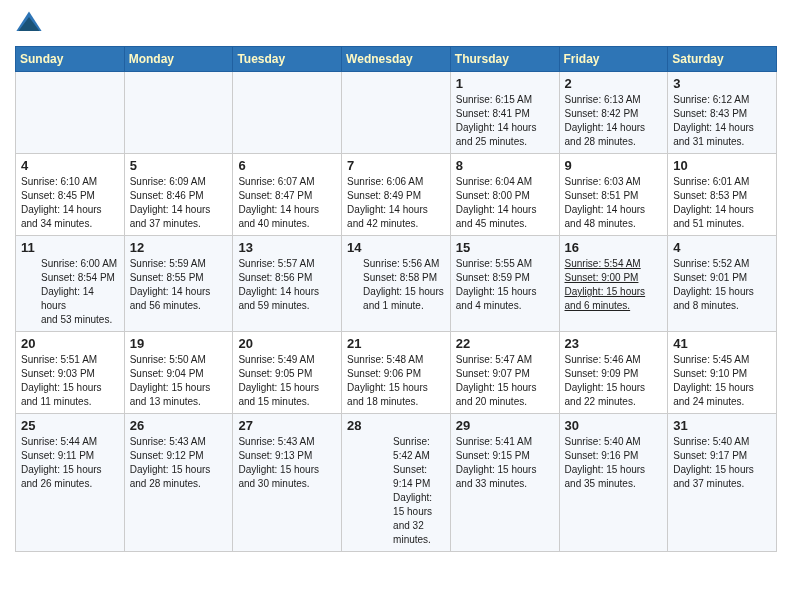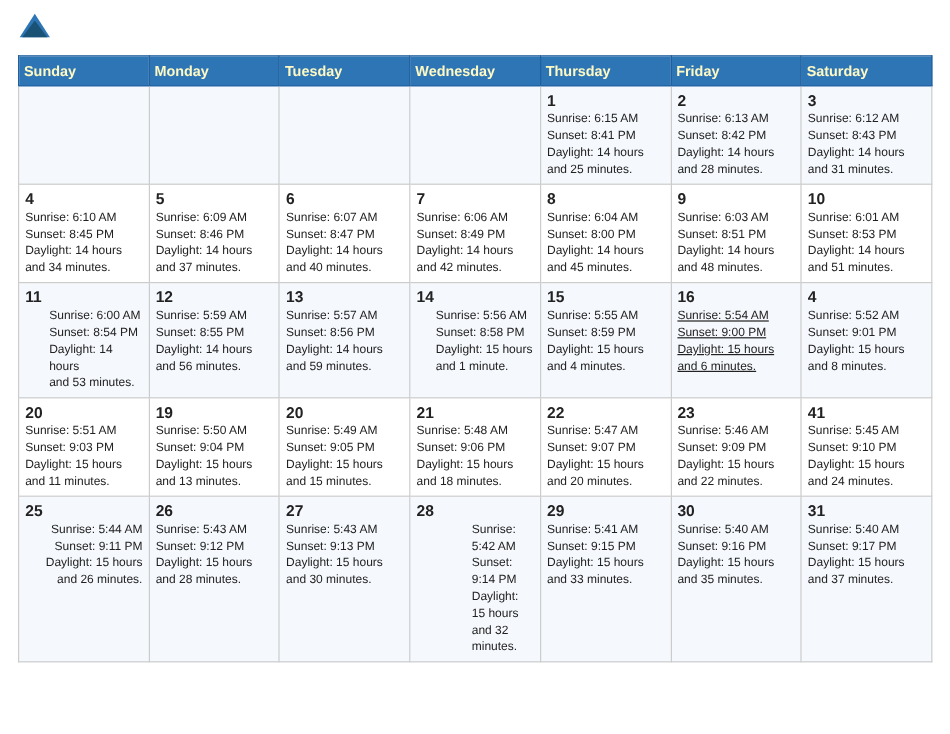--- a/index.html
+++ b/index.html
@@ -307,21 +307,21 @@
           <span class="day-num">41</span>
           <div class="day-info" style="white-space: pre-line;">Sunrise: 5:45 AM
 Sunset: 9:10 PM
 Daylight: 15 hours
 and 24 minutes.</div>
         </td>
       </tr>
       <tr class="row-odd">
         <td>
           <span class="day-num">25</span>
-          <div class="day-info" style="white-space: pre-line; text-align: right;">Sunrise: 5:44 AM
+          <div class="day-info" style="white-space: pre-line;">Sunrise: 5:44 AM
 Sunset: 9:11 PM
 Daylight: 15 hours
 and 26 minutes.</div>
         </td>
         <td>
           <span class="day-num">26</span>
           <div class="day-info" style="white-space: pre-line;">Sunrise: 5:43 AM
 Sunset: 9:12 PM
 Daylight: 15 hours
 and 28 minutes.</div>

